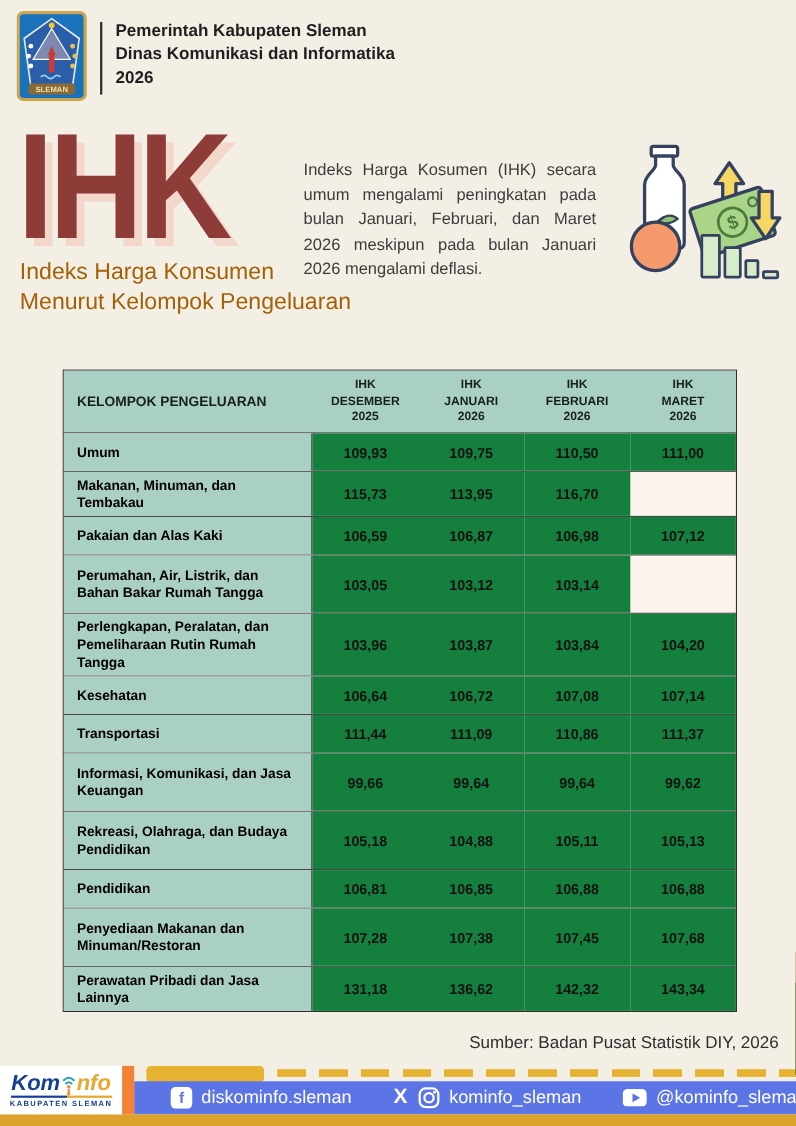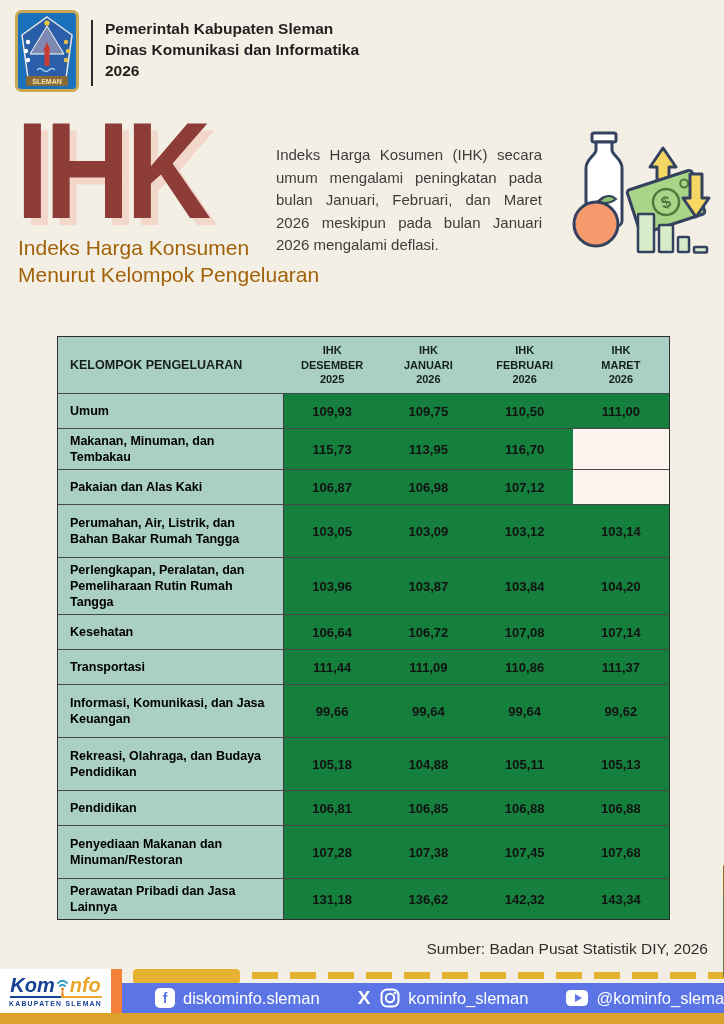--- a/index.html
+++ b/index.html
@@ -50,21 +50,21 @@
   .dash-solid{position:absolute;left:133px;top:969px;width:107px;height:15px;background:#e6b231;border-radius:4px;z-index:1;}
   .dash-line{position:absolute;left:252px;right:0;top:972px;height:7px;z-index:1;
     background:repeating-linear-gradient(90deg,#e6b231 0 26px,transparent 26px 38px);}
   .blue-bar{position:absolute;left:122px;right:0;top:983px;height:30px;background:#5b74e6;z-index:2;
     display:flex;align-items:center;color:#fff;font-size:16.5px;padding-left:33px;box-sizing:border-box;}
   .soc-group{display:flex;align-items:center;gap:8px;margin-right:38px;}
   .x-glyph{font-weight:bold;font-size:19px;color:#fff;margin-right:2px;}
   .gold-bar{position:absolute;left:0;right:0;top:1013px;height:11px;background:#dda22b;z-index:2;}
   .kominfo-box{position:absolute;left:0;top:969px;width:111px;height:44px;background:#fff;z-index:3;
     display:flex;flex-direction:column;align-items:center;justify-content:center;}
-  .brand-line{display:flex;align-items:flex-end;font-style:italic;font-weight:bold;font-size:20px;line-height:1;}
+  .brand-line{display:flex;align-items:center;font-style:italic;font-weight:bold;font-size:20px;line-height:1;}
   .brand-kom{color:#164093;}
   .brand-nfo{color:#e9a72d;}
   .brand-underline{width:92px;height:2.5px;background:linear-gradient(90deg,#164093 55%,#e9a72d 55%);margin-top:1px;}
   .brand-sub{font-size:6.8px;font-weight:bold;color:#164093;letter-spacing:1.3px;margin-top:2px;}
   .orange-strip{position:absolute;left:111px;top:969px;width:11px;height:44px;background:#f58138;z-index:3;}
 </style>
 </head>
 <body>
 
 <div class="page">
@@ -172,28 +172,28 @@
       <div class="cv">111,00</div>
     </div>
     <div class="trow h1">
       <div class="c0">Makanan, Minuman, dan Tembakau</div>
       <div class="cv">115,73</div>
       <div class="cv">113,95</div>
       <div class="cv">116,70</div>
     </div>
     <div class="trow h1">
       <div class="c0">Pakaian dan Alas Kaki</div>
+      <div class="cv">106,59</div>
       <div class="cv">106,87</div>
       <div class="cv">106,98</div>
       <div class="cv">107,12</div>
     </div>
     <div class="trow h2">
       <div class="c0">Perumahan, Air, Listrik, dan Bahan Bakar Rumah Tangga</div>
       <div class="cv">103,05</div>
-      <div class="cv">103,09</div>
       <div class="cv">103,12</div>
       <div class="cv">103,14</div>
     </div>
     <div class="trow h2">
       <div class="c0">Perlengkapan, Peralatan, dan Pemeliharaan Rutin Rumah Tangga</div>
       <div class="cv">103,96</div>
       <div class="cv">103,87</div>
       <div class="cv">103,84</div>
       <div class="cv">104,20</div>
     </div>

